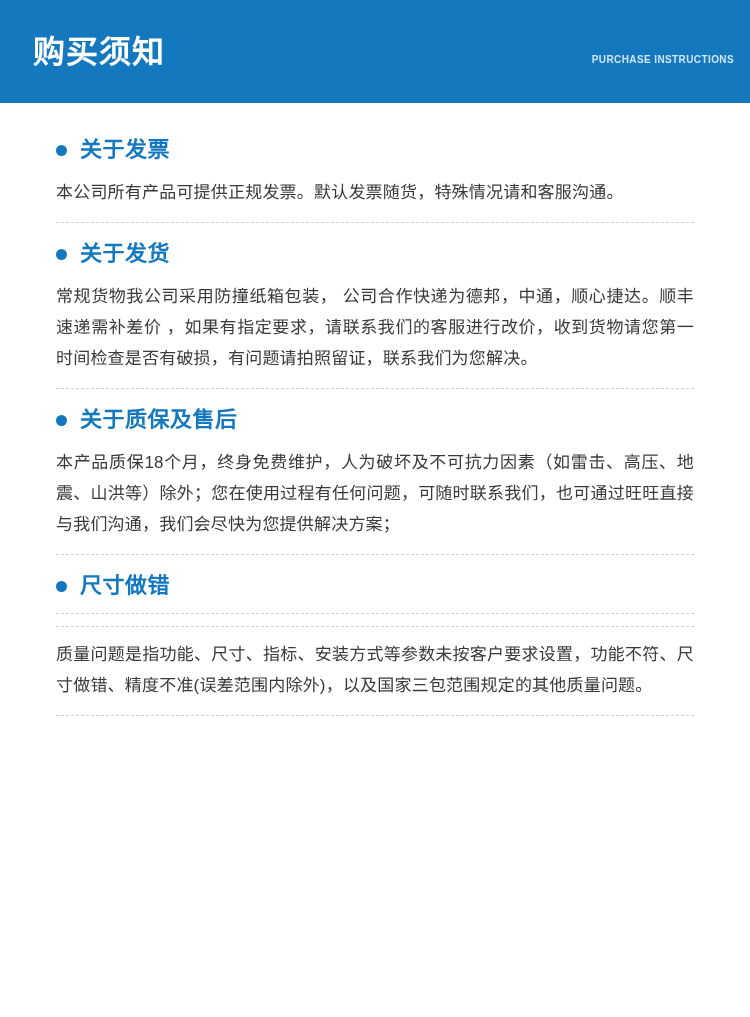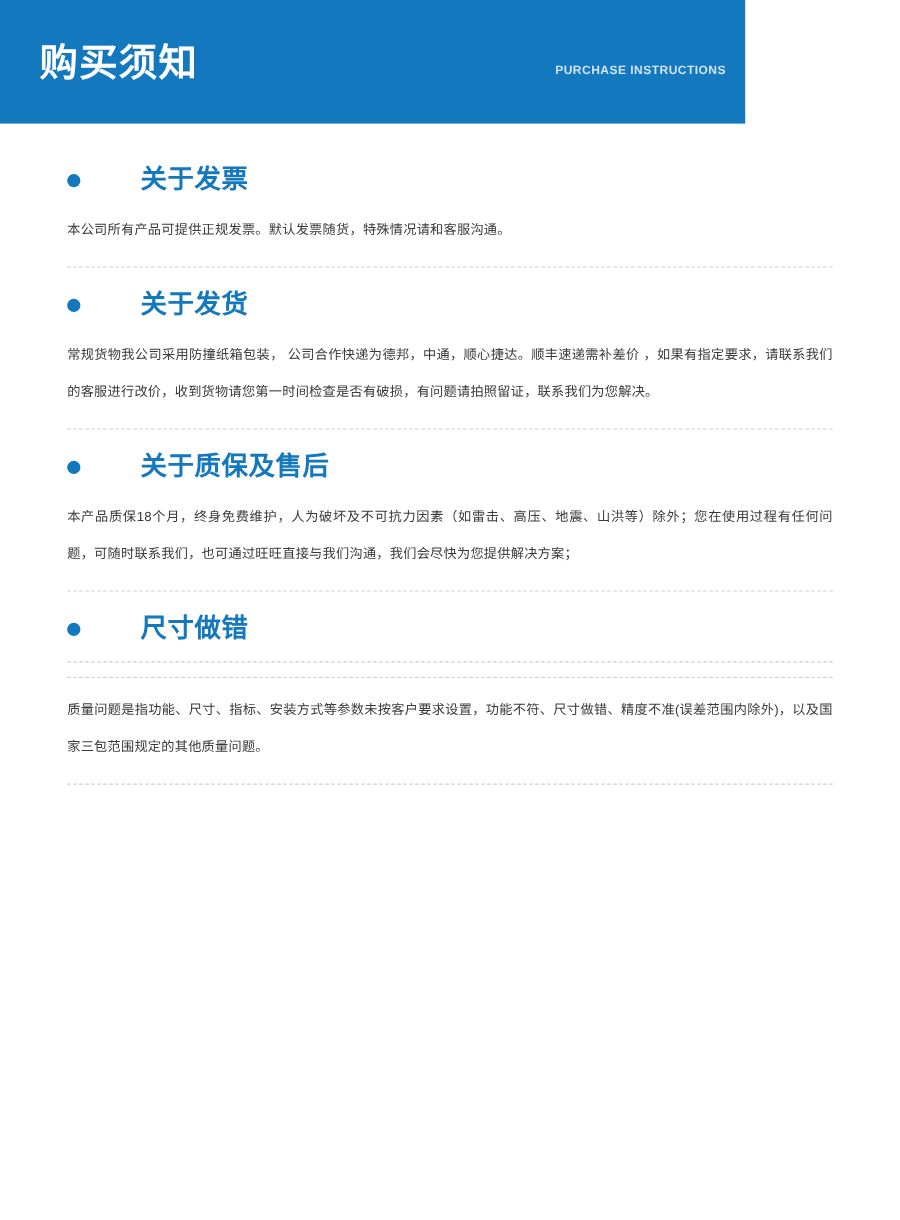--- a/index.html
+++ b/index.html
@@ -16,21 +16,21 @@
   }
   .page {
     position: relative;
     width: 750px;
     height: 1017px;
     background: #ffffff;
   }
   
   .banner {
     position: relative;
-    width: 621px;
+    width: 750px;
     height: 103px;
     background: #1378be;
     box-sizing: border-box;
   }
   .banner-title {
     position: absolute;
     left: 33px;
     top: 32px;
     font-size: 32px;
     font-weight: bold;
@@ -52,39 +52,38 @@
     padding: 34px 56px 0 56px;
     box-sizing: border-box;
   }
   .section {
     margin-bottom: 4px;
   }
   .sec-head {
     display: flex;
     align-items: center;
     margin-bottom: 14px;
-    gap: 37px;
   }
   .bullet {
     width: 11px;
     height: 11px;
     border-radius: 50%;
     background: #1378be;
     margin-right: 13px;
     flex: none;
   }
   .sec-title {
     font-size: 22px;
     font-weight: bold;
     color: #1378be;
     line-height: 26px;
     letter-spacing: 0.5px;
   }
   .para {
-    font-size: 11px;
+    font-size: 17px;
     line-height: 31px;
     color: #3a3a3a;
     letter-spacing: 0.2px;
     text-align: justify;
     margin: 0 0 10px 0;
   }
   .divider {
     border: 0;
     border-top: 1px dashed #cfcfcf;
     margin: 14px 0 18px 0;

